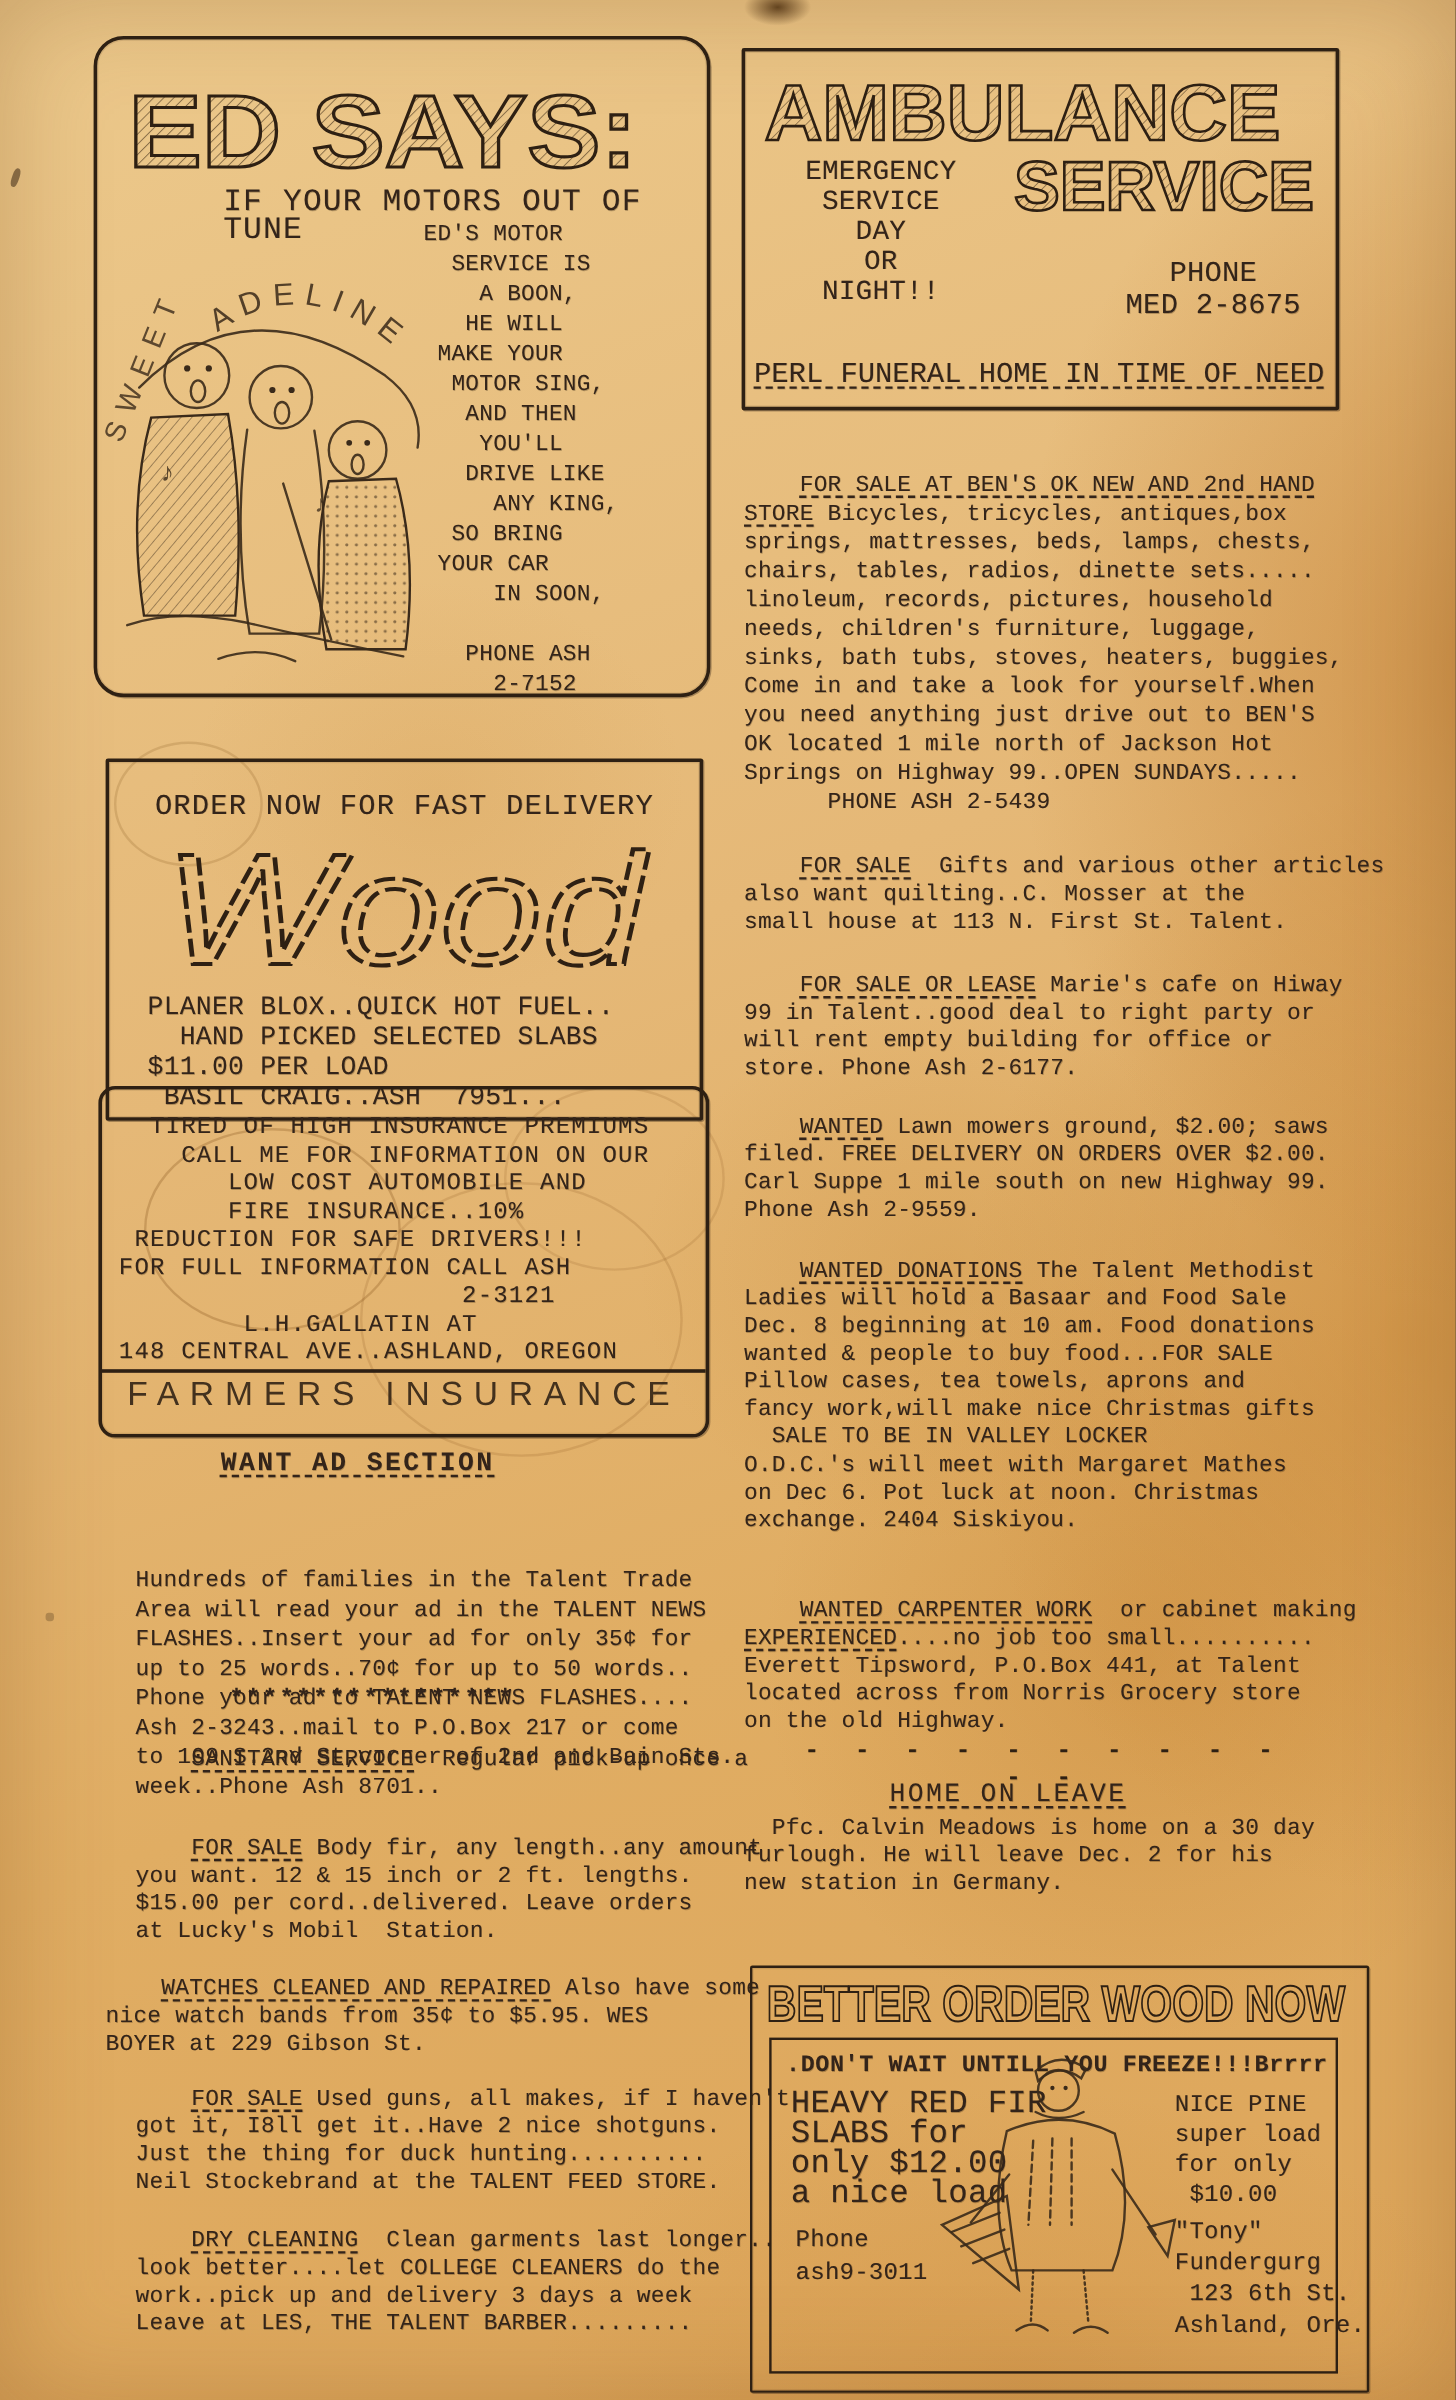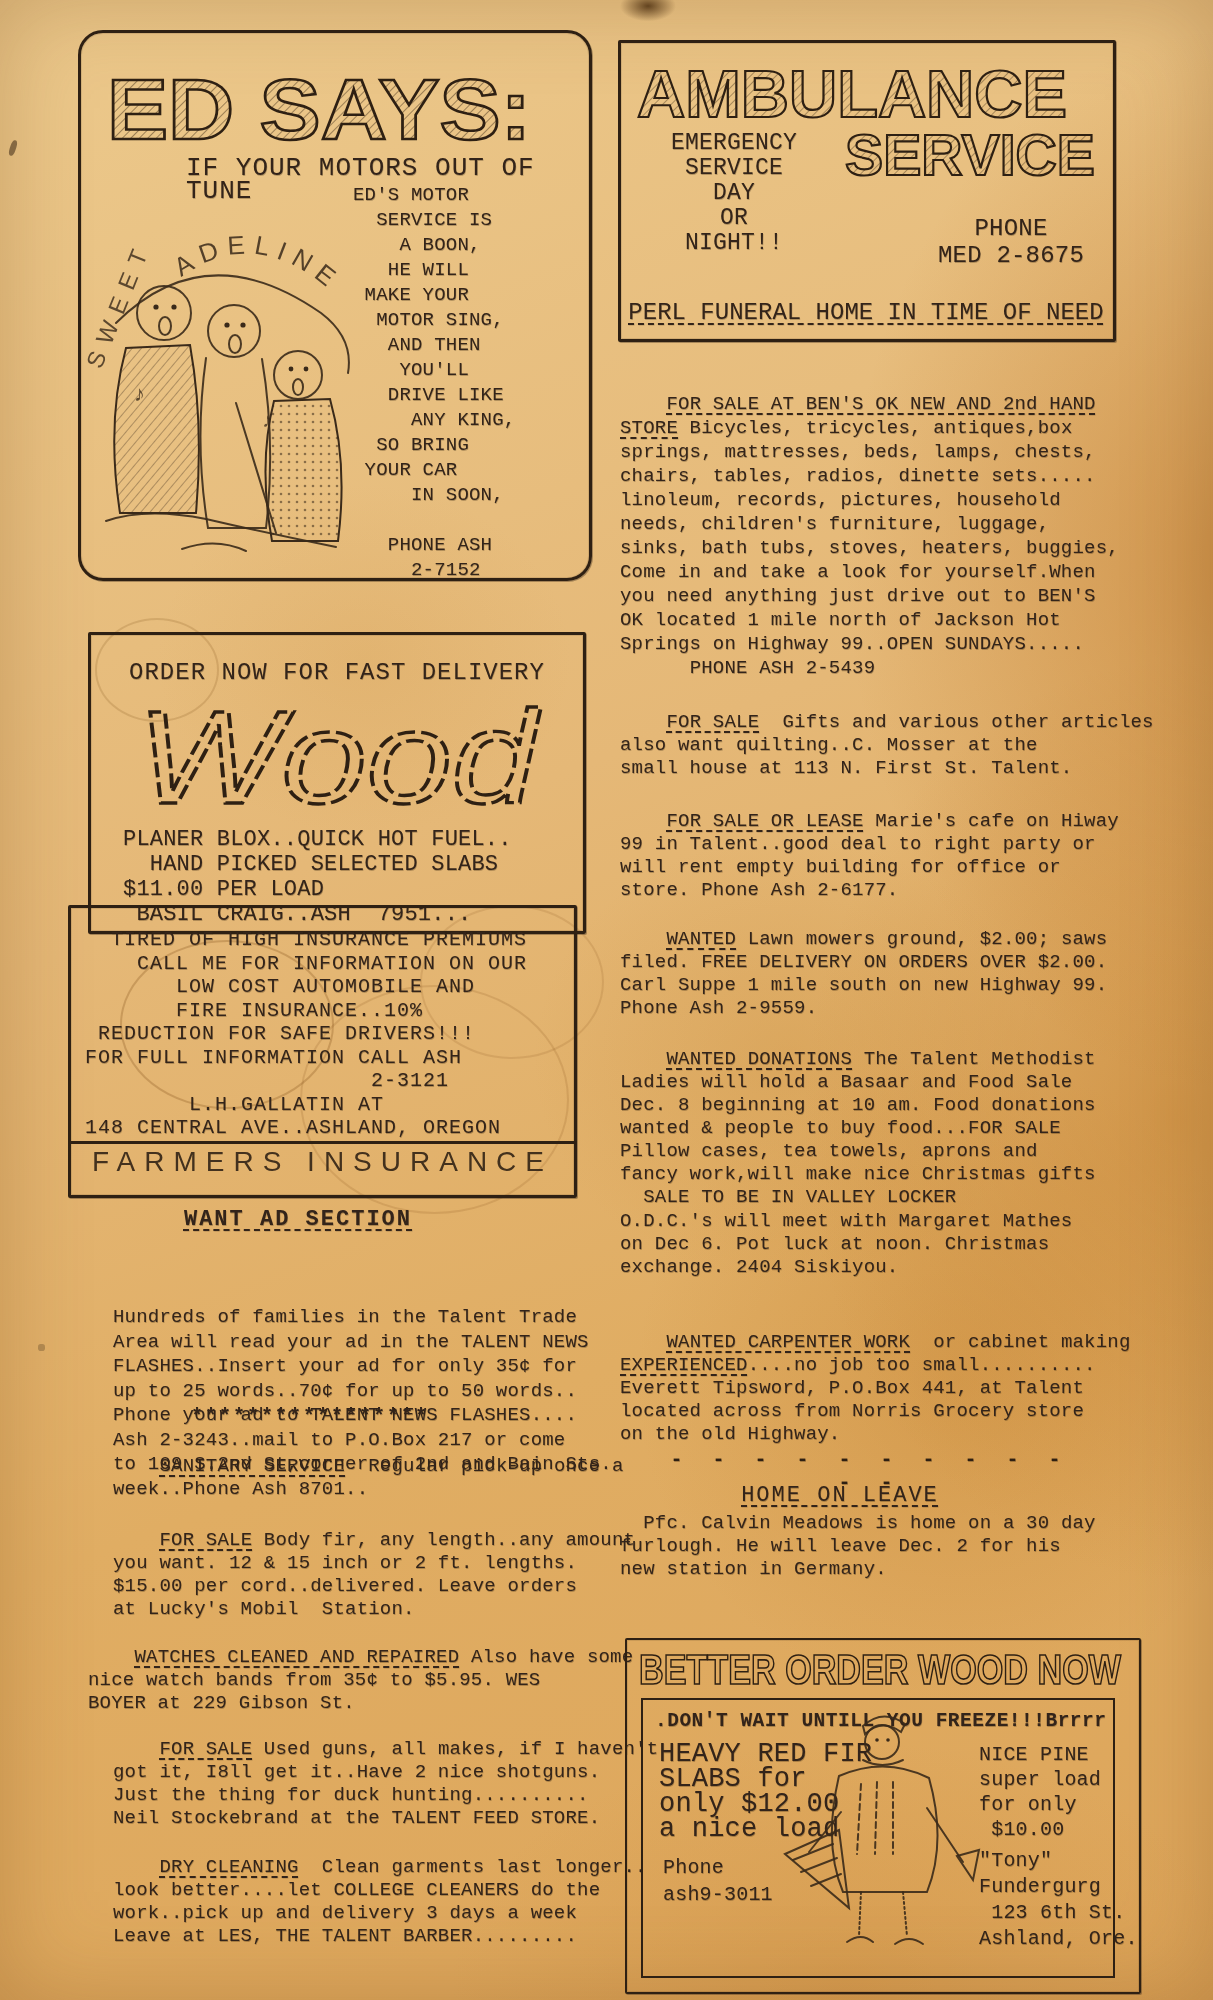--- a/index.html
+++ b/index.html
@@ -120,21 +120,21 @@
     <div class="tw abs center" style="left:0;top:26px;width:100%;font-size:24px;letter-spacing:1px;">ORDER NOW FOR FAST DELIVERY</div>
     <svg class="abs" style="left:38px;top:52px;" width="420" height="140" viewBox="0 0 420 140">
       <text x="8" y="116" font-size="132" font-style="italic" font-family="DejaVu Serif, Liberation Serif, serif" textLength="400" lengthAdjust="spacingAndGlyphs" fill="none" stroke="#2e2013" stroke-width="3.4" stroke-dasharray="15 5">Wood</text>
     </svg>
     <div class="tw abs" style="left:32px;top:192px;font-size:22px;line-height:25px;white-space:pre;">PLANER BLOX..QUICK HOT FUEL..
   HAND PICKED SELECTED SLABS
 $11.00 PER LOAD
  BASIL CRAIG..ASH  7951...</div>
   </div>
 
-  <div class="box" style="left:68px;top:905px;width:503px;height:287px;">
+  <div class="box" style="left:82px;top:905px;width:503px;height:287px;border-radius:14px;">
     <div class="tw abs" style="left:14px;top:20px;font-size:20px;line-height:23.5px;letter-spacing:1px;white-space:pre;">  TIRED OF HIGH INSURANCE PREMIUMS
     CALL ME FOR INFORMATION ON OUR
        LOW COST AUTOMOBILE AND
        FIRE INSURANCE..10%
  REDUCTION FOR SAFE DRIVERS!!!
 FOR FULL INFORMATION CALL ASH
                       2-3121
         L.H.GALLATIN AT
 148 CENTRAL AVE..ASHLAND, OREGON</div>
     <div class="abs" style="left:0;top:233px;width:100%;border-top:3px solid #2e2013;"></div>

